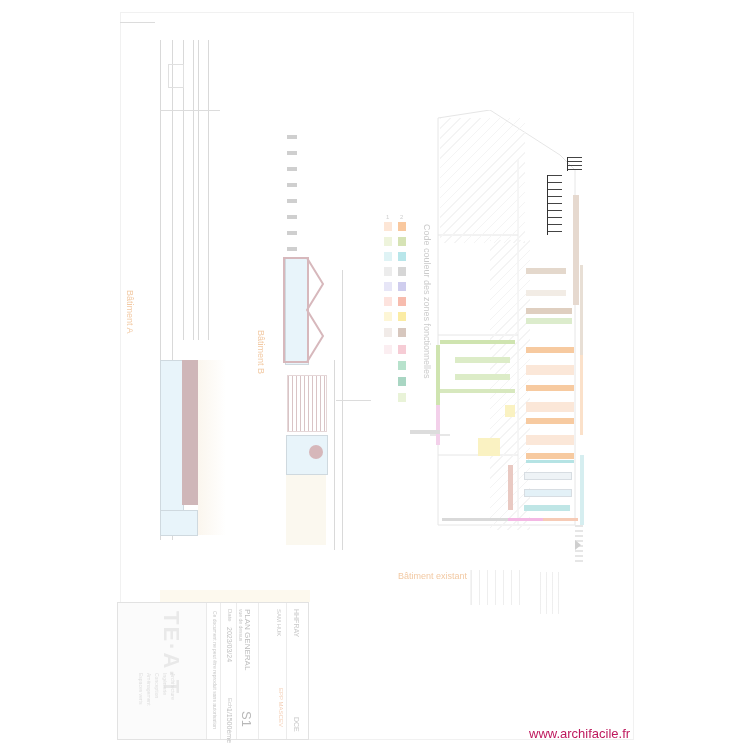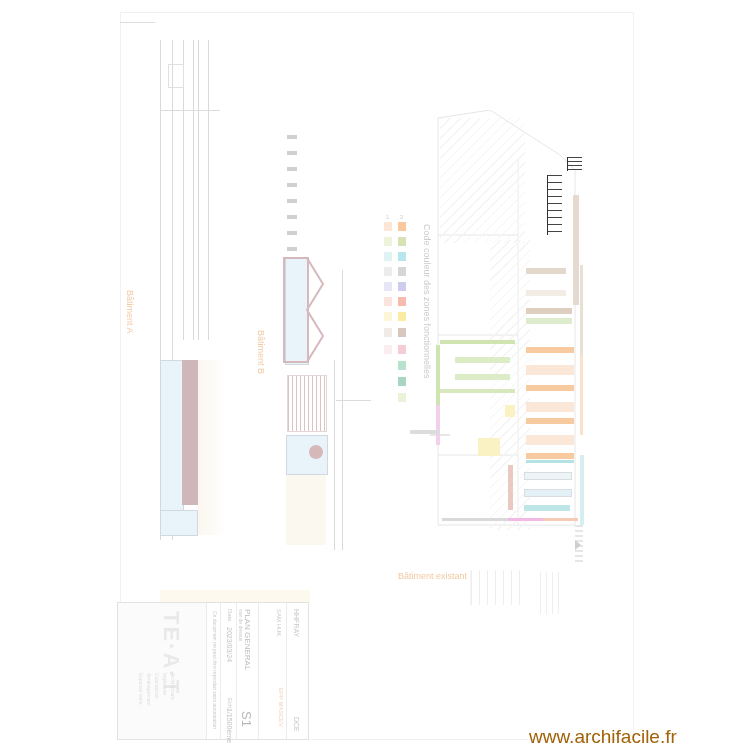--- a/index.html
+++ b/index.html
@@ -9,21 +9,21 @@
   .vline{position:absolute;width:1px;background:#d9d9d9;}
   .hline{position:absolute;height:1px;background:#dcdcdc;}
   .faint{color:#c9c9c9;}
   .rot{position:absolute;transform-origin:left top;transform:rotate(90deg);white-space:nowrap;}
   .orange{color:#f2c9a3;}
   .swatch{position:absolute;width:8px;height:9px;}
   .glass{background:#e8f4fa;border:1px solid #cfd9df;}
   .brick{background:#cfb6b8;}
   .hatch{background:repeating-linear-gradient(135deg,#f4f4f4 0 1px,transparent 1px 7px);}
   .shelf{position:absolute;height:6px;}
-  .watermark{position:absolute;left:529px;top:726px;font-size:19px;color:#a16207;}
+  .watermark{position:absolute;left:529px;top:726px;font-size:13px;color:#be185d;}
   .titleblock{position:absolute;left:117px;top:602px;width:190px;height:136px;border:1px solid #e2e2e2;background:#fff;}
   .tb-dark{position:absolute;left:0;top:0;width:88px;height:136px;background:#fbfbfb;border-right:1px solid #eaeaea;}
   .tb-col{position:absolute;top:0;height:136px;border-right:1px solid #ececec;}
   .legend-title{font-size:9px;color:#cbcbcb;}
 </style>
 </head>
 <body>
 
 <div class="sheet"></div>
 

